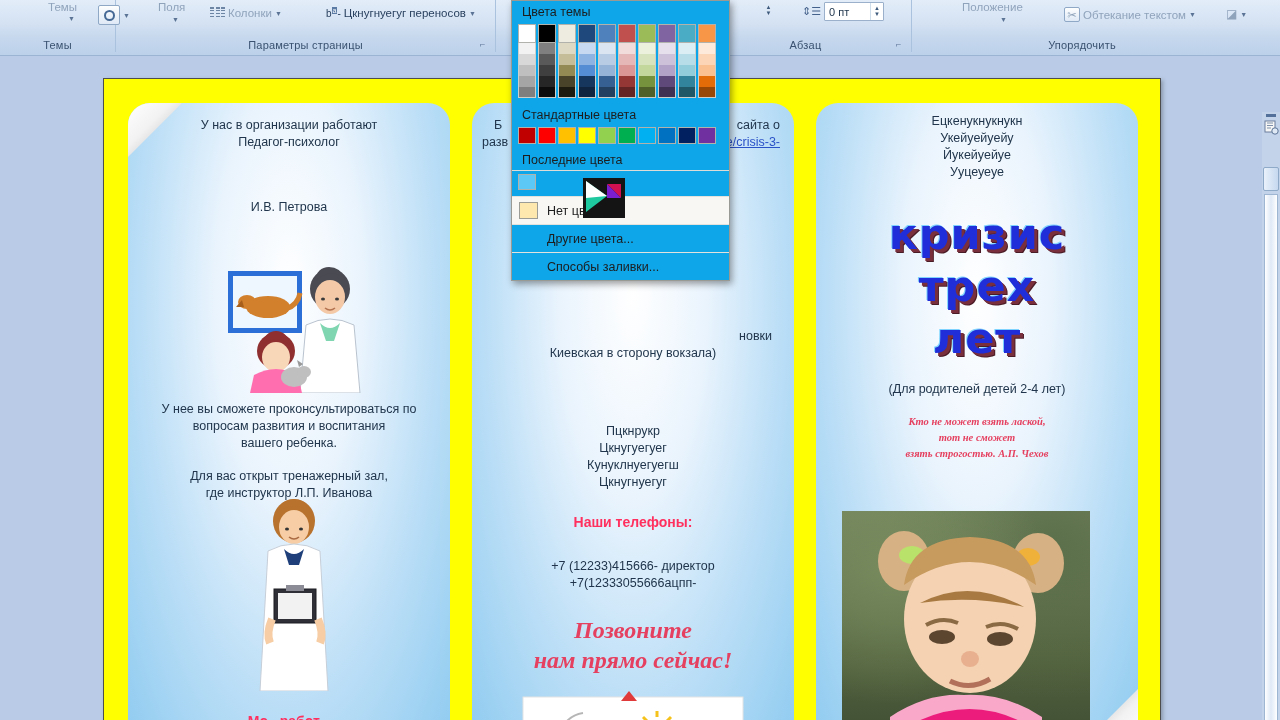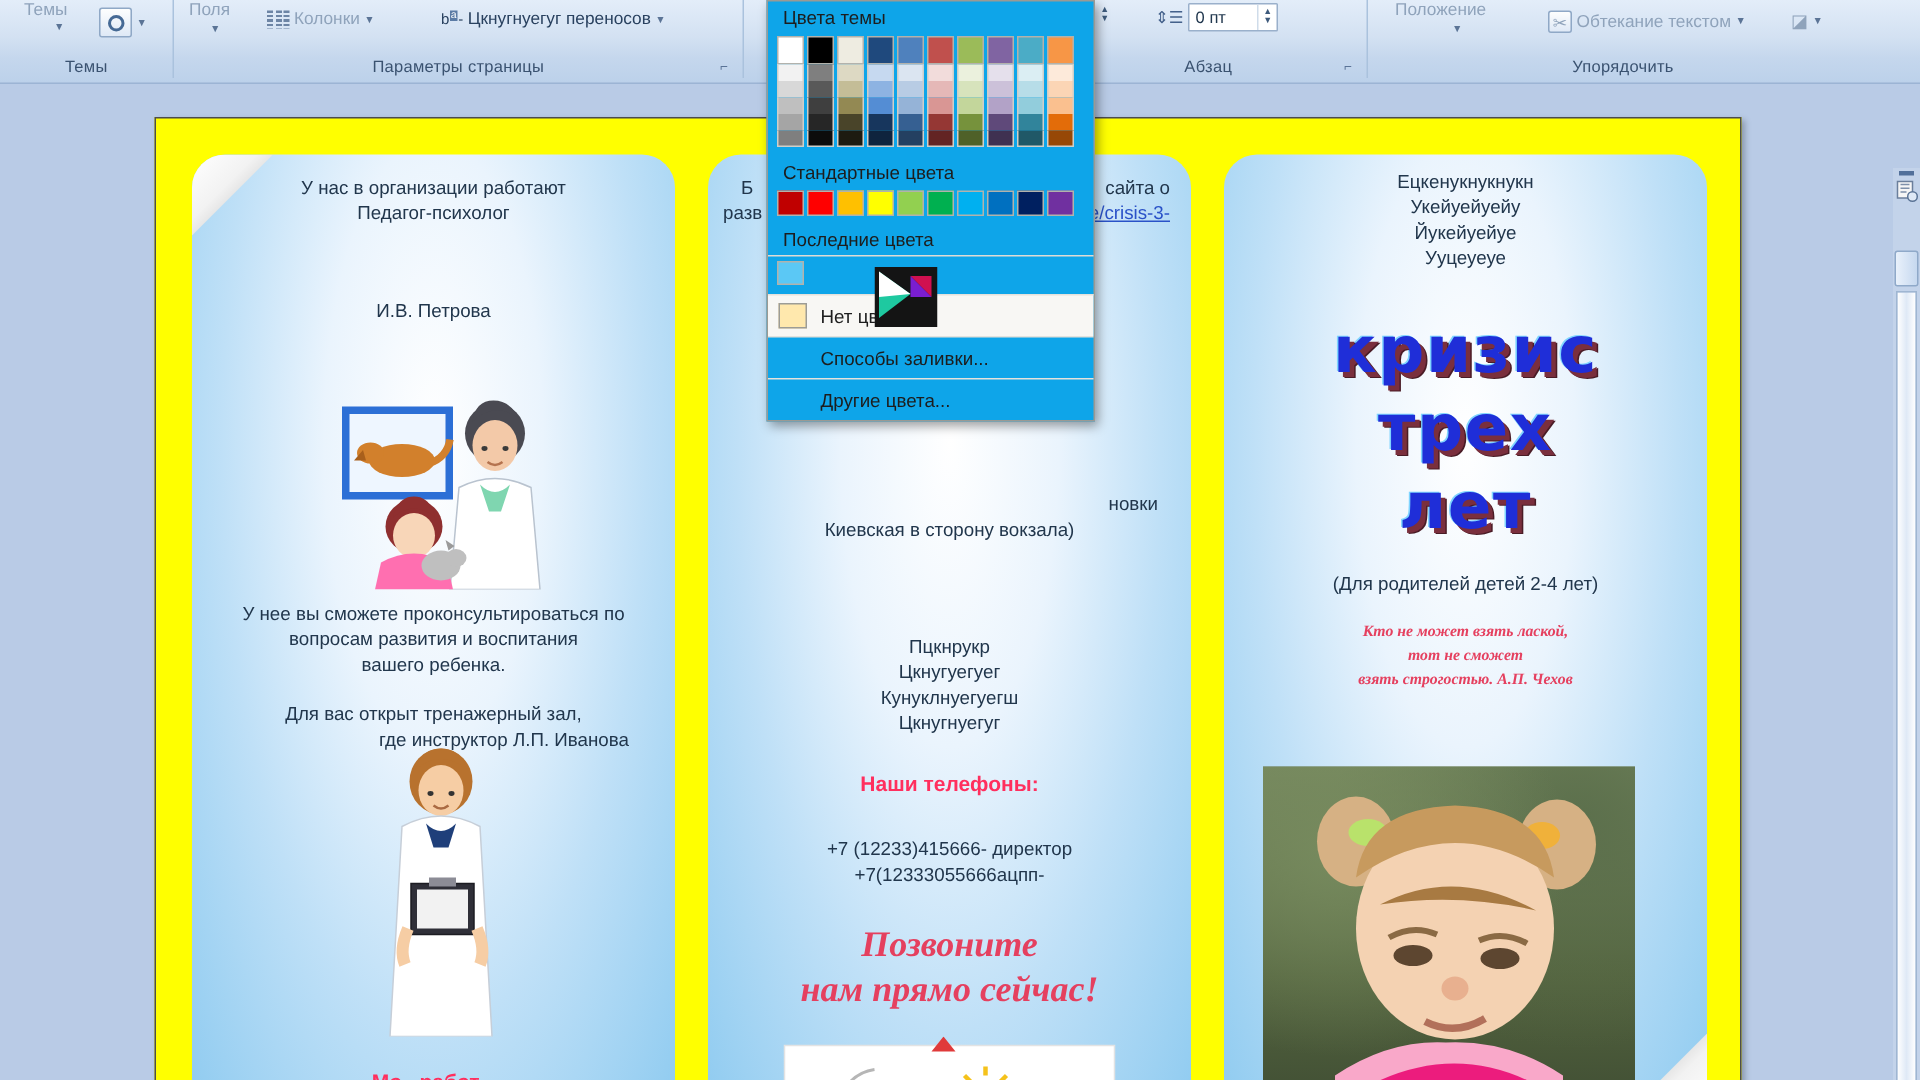--- a/index.html
+++ b/index.html
@@ -14,20 +14,21 @@
   
   .ribbon {
     position: absolute; left: 0; top: 0; width: 1280px; height: 56px;
     background: linear-gradient(to bottom, #e3edf9 0%, #d3e1f2 45%, #c5d7ed 70%, #bcd1ea 100%);
     border-bottom: 1px solid #9cb4d4;
   }
   .ribbon-groups { position: relative; height: 56px; }
   .rgroup {
     position: absolute; top: 0; height: 52px;
     border-right: 1px solid #aac2dd;
+    padding-left: 32px;
   }
   .rgroup-body { position: relative; height: 34px; }
   .rgroup-title {
     position: absolute; bottom: 1px; left: 0; right: 0;
     text-align: center; font-size: 11px; color: #3a5270;
     letter-spacing: .2px;
   }
   .rbtn {
     position: absolute;
     font-size: 11.5px; color: #29415f;
@@ -323,21 +324,21 @@
           <ellipse cx="74" cy="122" rx="13" ry="10" fill="#bfbfbf"></ellipse>
           <ellipse cx="84" cy="117" rx="7" ry="6" fill="#bfbfbf"></ellipse>
           <path d="M79 112 l-2 -7 l6 4 Z" fill="#9a9a9a"></path>
         </svg>
 
         <div class="ptext" style="top:298px;">У нее вы сможете проконсультироваться по</div>
         <div class="ptext" style="top:315px;">вопросам развития и воспитания</div>
         <div class="ptext" style="top:332px;">вашего ребенка.</div>
 
         <div class="ptext" style="top:365px;">Для вас открыт тренажерный зал,</div>
-        <div class="ptext" style="top:382px;margin-left:47px;">где инструктор  Л.П. Иванова</div>
+        <div class="ptext" style="top:382px;">где инструктор  Л.П. Иванова</div>
 
         <svg class="art2" viewBox="0 0 116 200">
           <ellipse cx="58" cy="30" rx="21" ry="22" fill="#b8722e"></ellipse>
           <ellipse cx="58" cy="36" rx="15" ry="17" fill="#f6cda4"></ellipse>
           <path d="M41 22 q17 -14 34 0 q-4 -14 -17 -14 q-13 0 -17 14Z" fill="#b8722e"></path>
           <ellipse cx="51" cy="38" rx="2" ry="1.6" fill="#333"></ellipse>
           <ellipse cx="65" cy="38" rx="2" ry="1.6" fill="#333"></ellipse>
           <path d="M53 46 q5 4 10 0" stroke="#aa6a42" stroke-width="1.6" fill="none"></path>
           <path d="M32 60 q26 -14 52 0 l8 140 l-68 0 Z" fill="#ffffff" stroke="#c6ced8"></path>
           <path d="M48 58 q10 10 20 0 l-5 16 l-10 0 Z" fill="#1f3f7a"></path>
@@ -552,25 +553,25 @@
     <div class="recent-row" id="recent-row">
         <span style="background: rgb(91, 200, 245);"></span>
       </div>
 
     <div class="dd-item hl">
       <span class="sw" style="background: rgb(255, 232, 173);"></span>
       <span>Нет цвета</span>
     </div>
     <div class="dd-item">
       <span class="sp"></span>
-      <span>Способы заливки...</span>
+      <span>Другие цвета...</span>
     </div>
     <div class="dd-item">
       <span class="sp"></span>
-      <span>Другие цвета...</span>
+      <span>Способы заливки...</span>
     </div>
   </div>
 
   <svg class="cursor" viewBox="0 0 42 40">
     <rect x="0" y="0" width="42" height="40" fill="#141414"></rect>
     <path d="M3 3 L3 34 L24 18 Z" fill="#1ec9a0"></path>
     <path d="M24 6 L38 6 L38 20 Z" fill="#d01050"></path>
     <path d="M24 6 L38 20 L24 20 Z" fill="#7a1ed0"></path>
     <path d="M3 3 L24 18 L3 20 Z" fill="#ffffff"></path>
   </svg>

